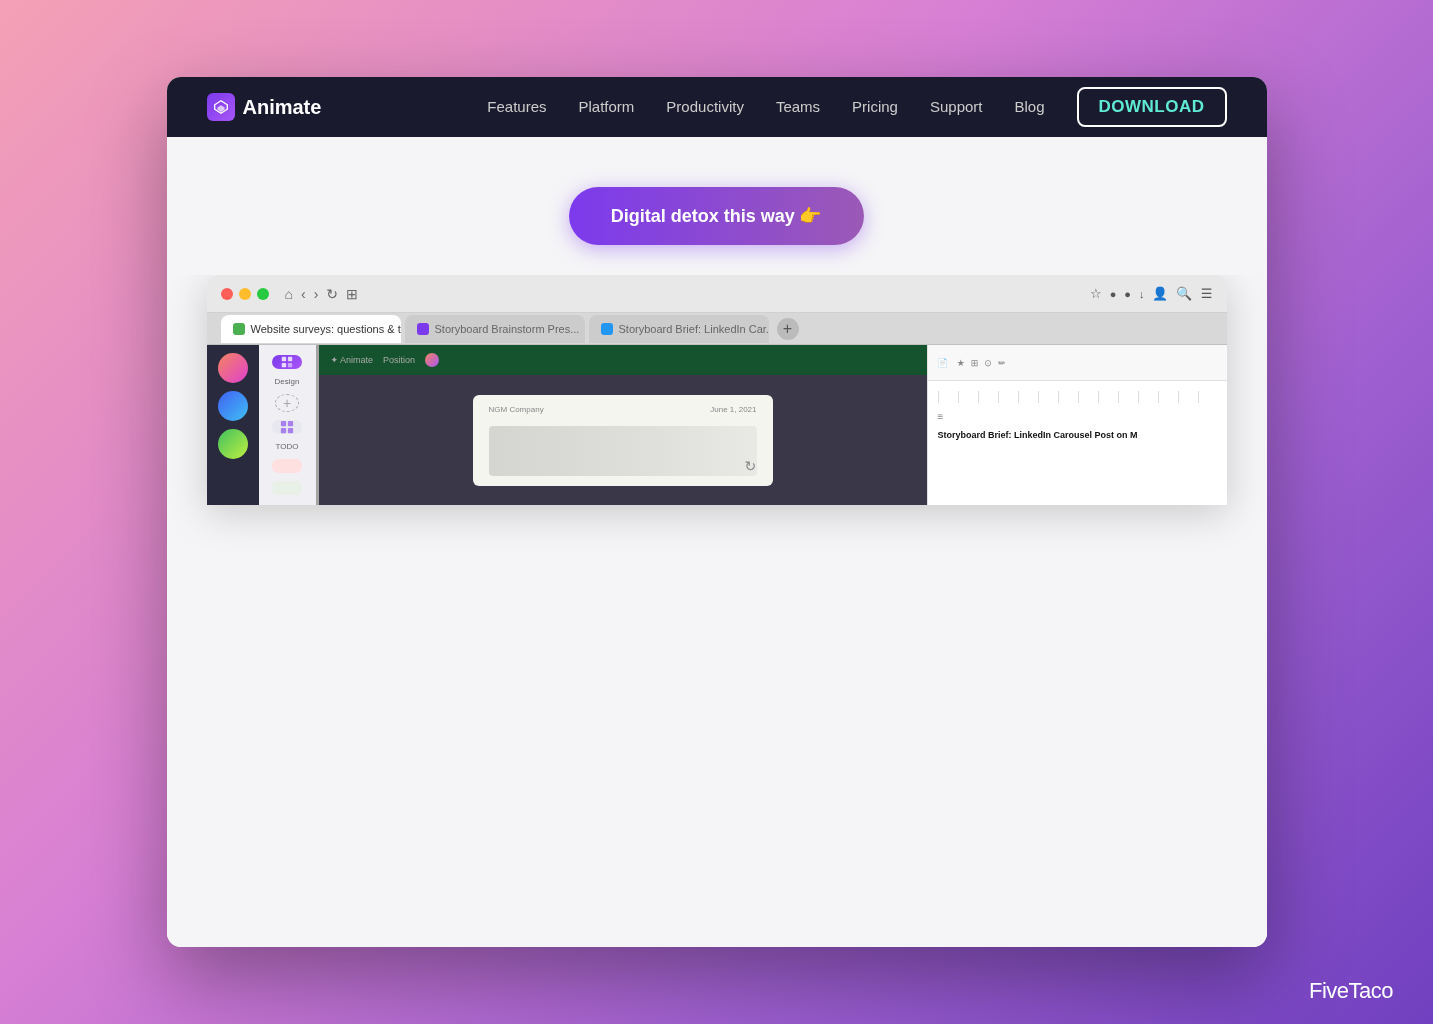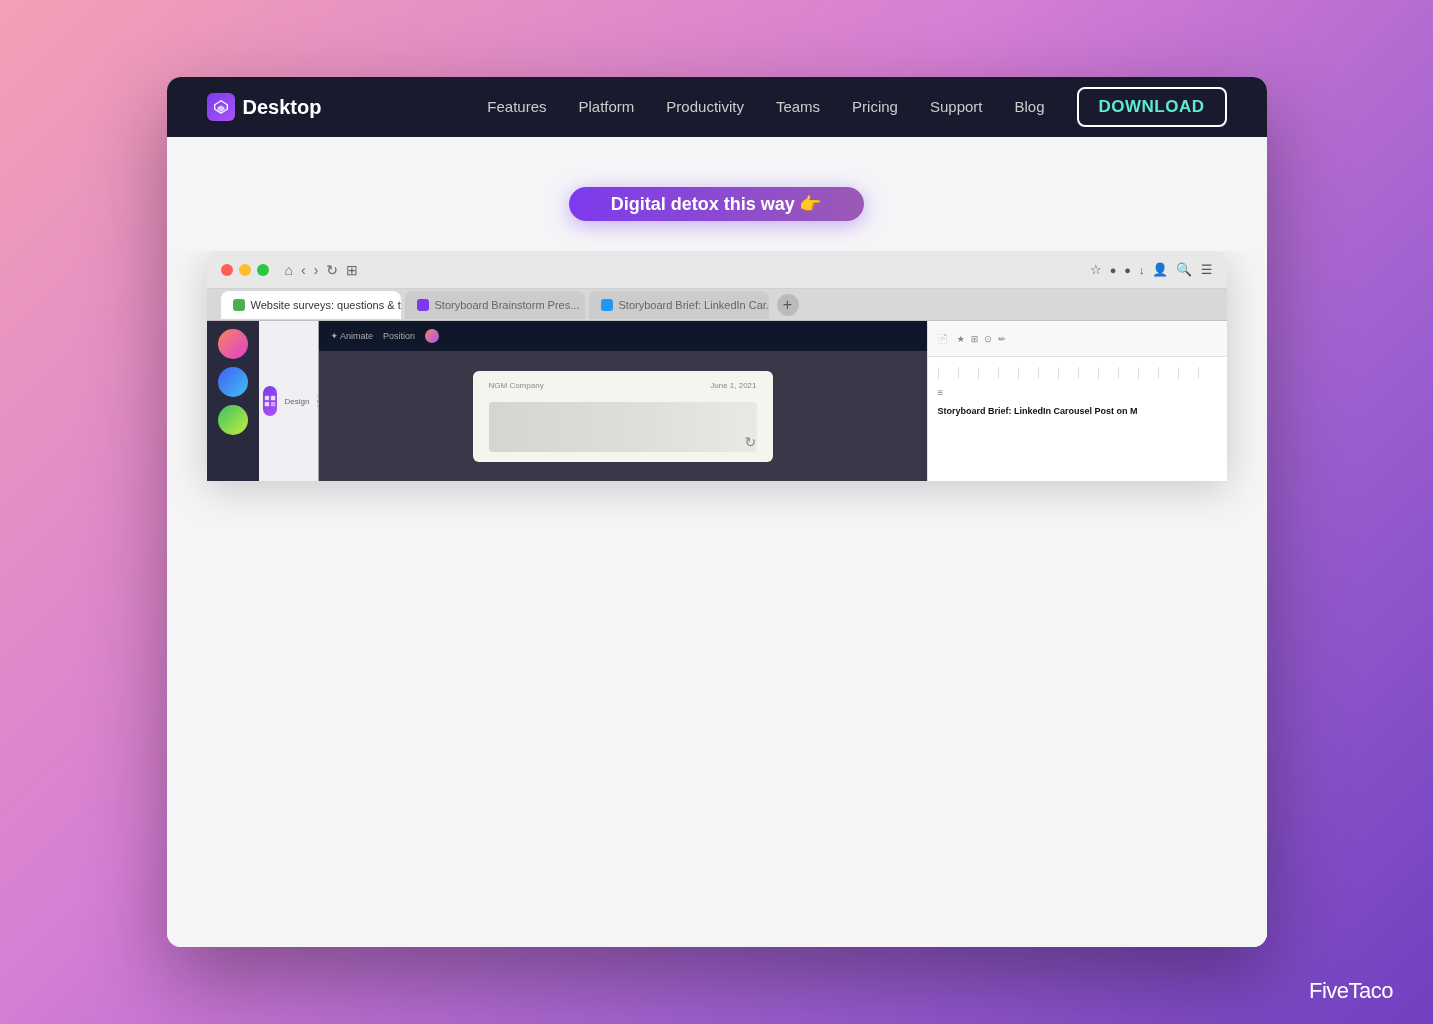--- a/index.html
+++ b/index.html
@@ -121,21 +121,21 @@
       color: #444;
       line-height: 1.7;
       max-width: 640px;
       margin: 0 auto 38px;
     }
 
     .btn-cta {
       background: linear-gradient(90deg, #7c3aed, #9b59b6);
       color: #fff;
       border: none;
-      padding: 6px 42px;
+      padding: 18px 42px;
       border-radius: 50px;
       font-size: 18px;
       font-weight: 600;
       cursor: pointer;
       display: inline-flex;
       align-items: center;
       gap: 10px;
       box-shadow: 0 4px 20px rgba(124,58,237,0.4);
     }
 
@@ -265,25 +265,25 @@
       border-radius: 50%;
     }
     .avatar-1 { background: linear-gradient(135deg, #f4845f, #e040d0); }
     .avatar-2 { background: linear-gradient(135deg, #4060f4, #40c0f4); }
     .avatar-3 { background: linear-gradient(135deg, #40c060, #c0f040); }
 
     .mockup-app-sidebar {
       width: 60px;
       background: #f0f0f4;
       display: flex;
-      flex-direction: row;
+      flex-direction: column;
       align-items: center;
       padding: 10px 4px;
       gap: 8px;
-      border-right: 1px solid #a3a3a3;
+      border-right: 3px solid #a3a3a3;
     }
 
     .app-icon {
       width: 30px;
       height: 30px;
       border-radius: 8px;
       display: flex;
       align-items: center;
       justify-content: center;
       font-size: 9px;
@@ -294,21 +294,21 @@
     .icon-design { background: linear-gradient(135deg, #7c3aed, #a855f7); font-size: 8px; }
 
     .mockup-main {
       flex: 1;
       background: #2a2835;
       overflow: hidden;
       position: relative;
     }
 
     .mockup-toolbar-inner {
-      background: #0f172a;
+      background: #14532d;
       height: 30px;
       display: flex;
       align-items: center;
       padding: 0 12px;
       gap: 10px;
       font-size: 10px;
       color: #aaa;
     }
 
     .mockup-canvas {
@@ -382,21 +382,21 @@
   <div class="browser-window">
 
     <nav class="navbar">
       <a class="nav-logo">
         <div class="logo-icon">
           <svg width="18" height="18" viewBox="0 0 20 20" fill="none">
             <path d="M10 3L3 7.5V12.5L10 17L17 12.5V7.5L10 3Z" stroke="white" stroke-width="1.5" fill="none"></path>
             <path d="M10 8L6 10.5V13L10 15.5L14 13V10.5L10 8Z" fill="white" opacity="0.7"></path>
           </svg>
         </div>
-        <span>Desktop</span>
+        <span>Animate</span>
       </a>
 
       <ul class="nav-links">
         <li><a>Features</a></li>
         <li><a>Platform</a></li>
         <li><a>Productivity</a></li>
         <li><a>Teams</a></li>
         <li><a>Pricing</a></li>
         <li><a>Support</a></li>
         <li><a>Blog</a></li>

